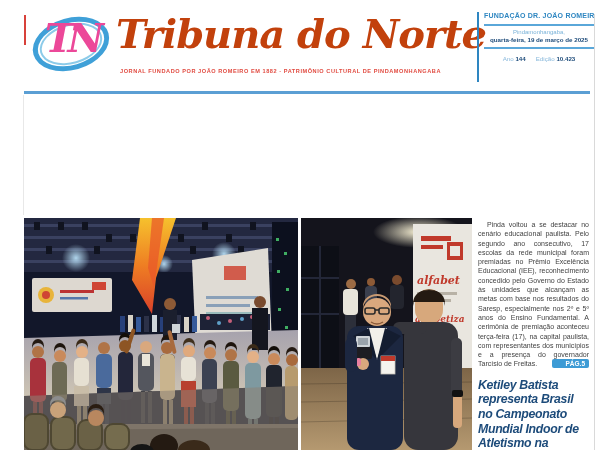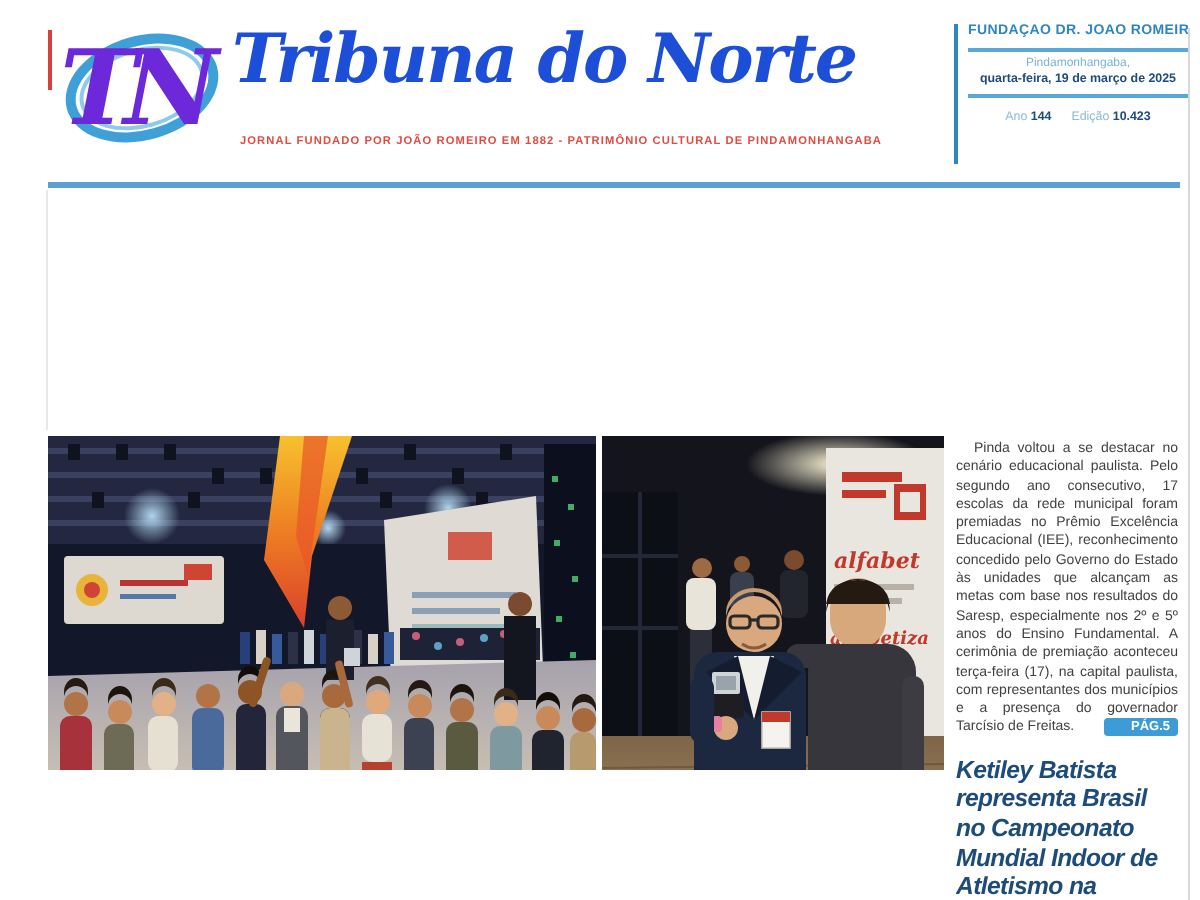--- a/index.html
+++ b/index.html
@@ -17,28 +17,28 @@
   #tn-logo { position:absolute; left:6px; top:0; width:82px; height:70px; }
   #tn-oval-outer {
     position:absolute; left:2px; top:6px; width:78px; height:52px; border-radius:50%;
     border:5px solid #3fa0d8; transform:rotate(-16deg);
   }
   #tn-oval-inner {
     position:absolute; left:9px; top:12px; width:64px; height:40px; border-radius:50%;
     border:2px solid #8ccbe9; transform:rotate(-16deg);
   }
   #tn-letters {
-    position:absolute; left:0; top:2px; width:82px; text-align:left;
+    position:absolute; left:0; top:2px; width:82px; text-align:center;
     font-family:"DejaVu Serif", serif; font-style:italic; font-weight:bold;
-    font-size:52px; letter-spacing:-7px; color:#6d28d9;
+    font-size:40px; letter-spacing:-7px; color:#ec4899;
   }
   #paper-title {
     position:absolute; left:92px; top:-2px; width:360px; height:54px;
     font-family:"DejaVu Serif", serif; font-style:italic; font-weight:bold;
-    font-size:34px; color:#1d4ed8; letter-spacing:-1px; white-space:nowrap;
+    font-size:40px; color:#c2410c; letter-spacing:-1px; white-space:nowrap;
   }
   #paper-tagline {
     position:absolute; left:96px; top:56px; width:356px;
     font-size:5.6px; font-weight:bold; color:#e14b41; letter-spacing:0.55px; white-space:nowrap;
   }
   
   #date-box { position:absolute; left:453px; top:0px; width:117px; height:70px; border-left:2px solid #2e86c1; padding-left:5px; }
   .foundation { font-size:7px; font-weight:bold; color:#2e86c1; letter-spacing:0.2px; white-space:nowrap;
                 height:8px; overflow:hidden; }
   .db-rule { height:2px; background:#5aa7d9; margin:4px 0 3px 0; }
@@ -51,21 +51,21 @@
   #masthead-divider { position:absolute; left:24px; top:91px; width:566px; height:3px; background:#5b9fd4; }
 
   
   #headline { position:absolute; left:24px; top:97px; width:576px; color:#141414; }
   #headline .hl-line {
     display:block; font-weight:800; font-size:34px; line-height:35.5px;
     letter-spacing:-1.6px; transform:scaleX(0.88); transform-origin:left center; white-space:nowrap;
   }
 
   
-  .photo { position:absolute; top:218px; height:167px; overflow:hidden; background:#1a1d2b; }
+  .photo { position:absolute; top:218px; height:232px; overflow:hidden; background:#1a1d2b; }
   #photo-left  { left:24px;  width:274px; }
   #photo-right { left:301px; width:171px; }
   .photo svg { display:block; }
 
   
   #column { position:absolute; left:478px; top:220px; width:111px; height:230px; overflow:hidden; }
   #article-body {
     font-size:7px; line-height:9.3px; color:#3f3f3f; text-align:justify;
     text-indent:9px; font-weight:500;
   }

